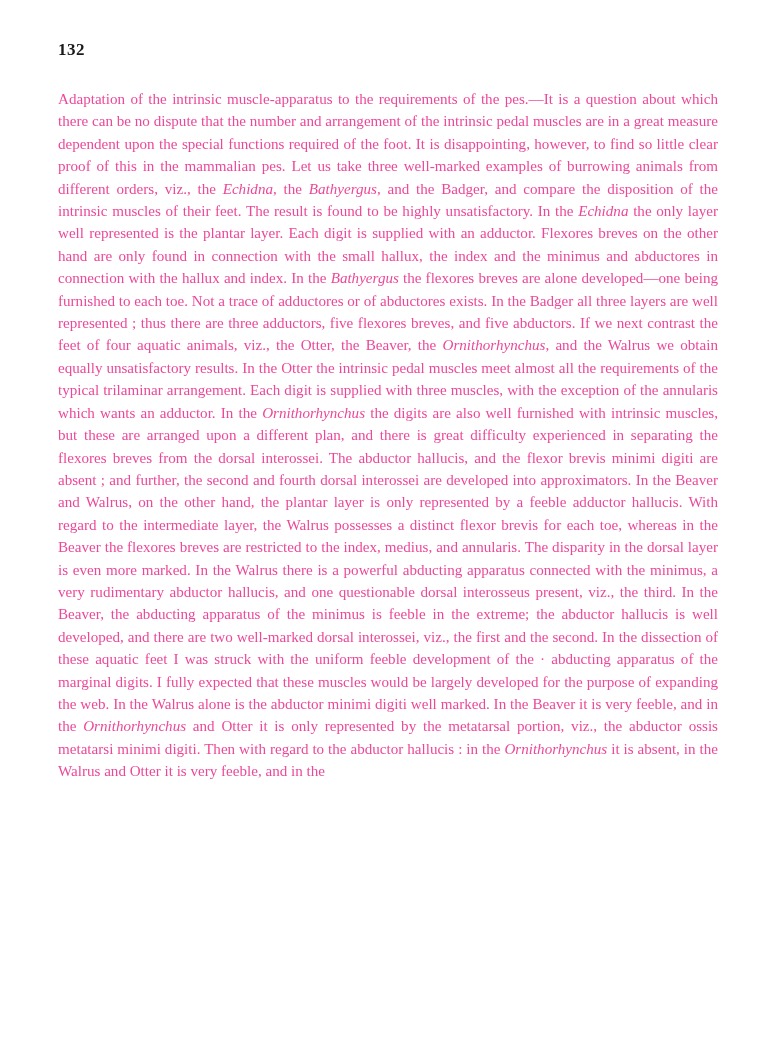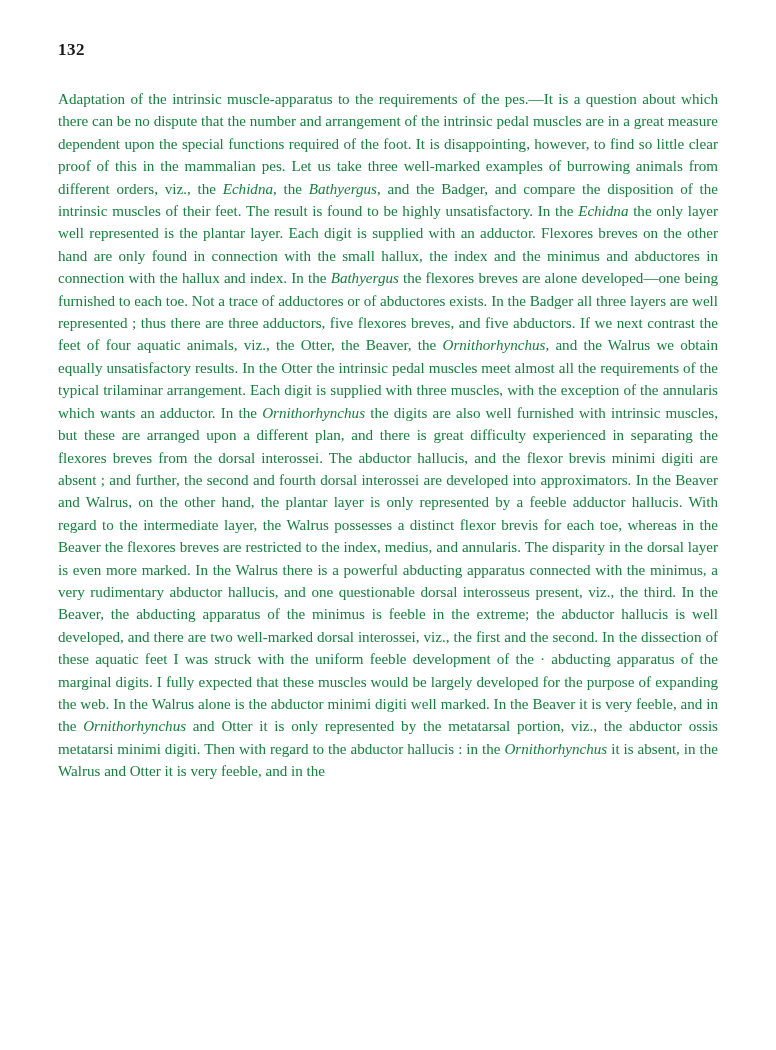--- a/index.html
+++ b/index.html
@@ -44,21 +44,21 @@
     letter-spacing: 1.1px;
     font-variant: small-caps;
     text-transform: uppercase;
     font-weight: normal;
   }
   .body-text {
     font-size: 15.1px;
     line-height: 1.485;
     text-align: justify;
     text-justify: inter-word;
-    color: #15803d;
+    color: #ec4899;
   }
   i, .ital {
     font-style: italic;
   }
 </style>
 </head>
 <body>
 
 <div class="page">
 

